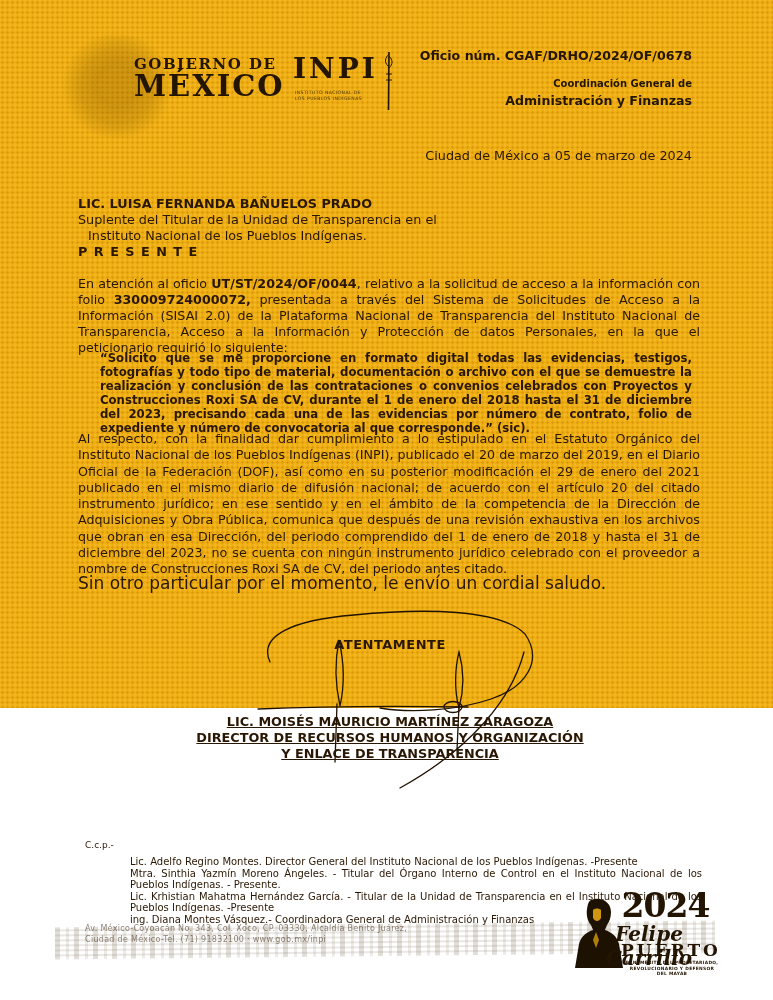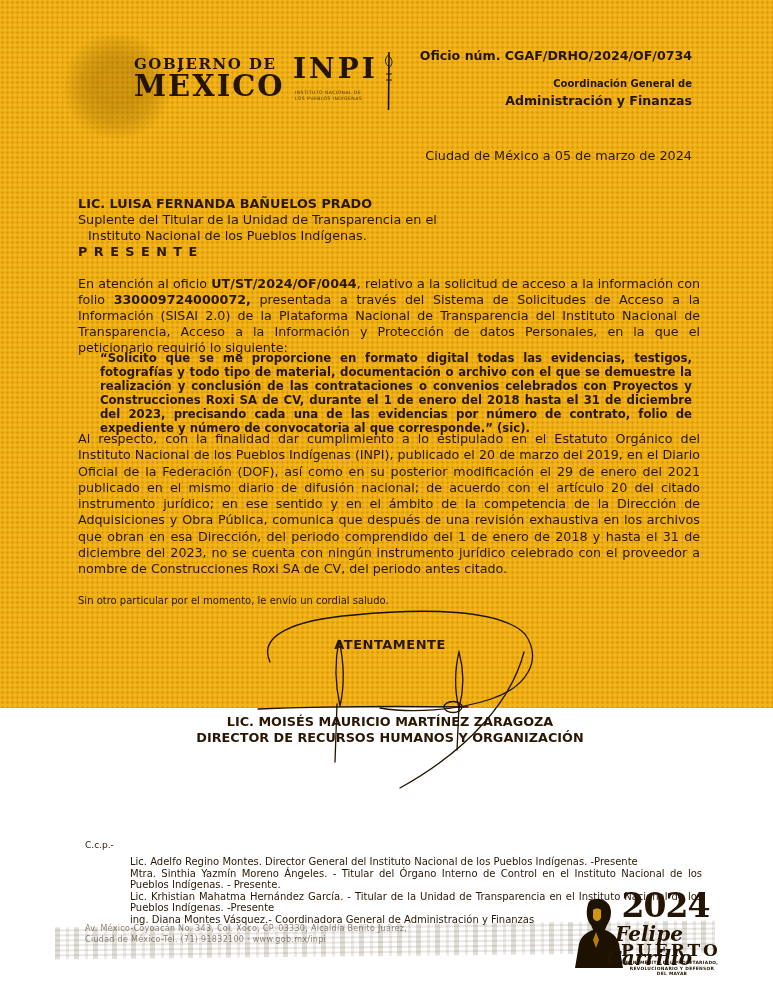--- a/index.html
+++ b/index.html
@@ -51,26 +51,26 @@
   
   .addr-name{left:78px;top:196px;font-size:12.8px;}
   .addr-l1{left:78px;top:212px;font-size:12.8px;}
   .addr-l2{left:88px;top:228px;font-size:12.8px;}
   .addr-pres{left:78px;top:244px;font-size:12.8px;letter-spacing:1px;}
 
   
   .p1{left:78px;top:276px;width:622px;font-size:12.7px;line-height:16px;}
   .quote{left:100px;top:352px;width:592px;font-size:11.7px;line-height:13.9px;}
   .p2{left:78px;top:431px;width:622px;font-size:12.7px;line-height:16.3px;}
-  .closing{left:78px;top:595px;width:622px;font-size:10px;}
+  .closing{left:78px;top:573px;width:622px;font-size:17px;}
 
   
   .atent{left:185px;top:637px;width:410px;font-size:13px;letter-spacing:.5px;}
   .sig-svg{left:240px;top:600px;}
-  .sig-name{left:160px;top:714px;width:460px;font-size:12.8px;line-height:16px;}
+  .sig-name{left:160px;top:714px;width:460px;font-size:12.8px;line-height:16px;text-decoration:underline;}
 
   
   .ccp-label{left:85px;top:840px;font-size:9px;}
   .ccp-list{left:130px;top:856px;width:572px;font-size:10px;line-height:11.6px;}
   .ccp-list div{margin:0;}
 
   
   .addr-foot{left:85px;top:924px;width:420px;font-size:8px;line-height:10.5px;letter-spacing:.3px;opacity:.55;}
   .grunge{
     left:55px;top:924px;width:660px;height:32px;
@@ -103,21 +103,21 @@
   <div class="abs inpi-word serif b">INPI</div>
   <div class="abs inpi-sub">
     <div>INSTITUTO NACIONAL DE</div>
     <div>LOS PUEBLOS INDÍGENAS</div>
   </div>
   <svg class="abs inpi-staff" width="22" height="62" viewBox="0 0 22 62">
     <path d="M11 2 L10.5 60" stroke="#241503" stroke-width="1.6" fill="none"></path>
     <path d="M11 4 C 7 8, 6 12, 10 16 M11 6 C 15 10, 15 14, 11 18 M8 24 L14 24 M8 30 L14 30" stroke="#241503" stroke-width="1" fill="none"></path>
   </svg>
 
-  <div class="abs hdr-oficio right b">Oficio núm. CGAF/DRHO/2024/OF/0734</div>
+  <div class="abs hdr-oficio right b">Oficio núm. CGAF/DRHO/2024/OF/0678</div>
   <div class="abs hdr-coord1 right b">Coordinación General de</div>
   <div class="abs hdr-coord2 right b">Administración y Finanzas</div>
   <div class="abs date-line right">Ciudad de México a 05 de marzo de 2024</div>
 
   <div class="abs addr-name b">LIC. LUISA FERNANDA BAÑUELOS PRADO</div>
   <div class="abs addr-l1">Suplente del Titular de la Unidad de Transparencia en el</div>
   <div class="abs addr-l2">Instituto Nacional de los Pueblos Indígenas.</div>
   <div class="abs addr-pres b">P R E S E N T E</div>
 
   <div class="abs p1 just"><span>En atención al oficio </span><span class="b">UT/ST/2024/OF/0044</span><span>, relativo a la solicitud de acceso a la información con folio </span><span class="b">330009724000072,</span><span> presentada a través del Sistema de Solicitudes de Acceso a la Información (SISAI 2.0) de la Plataforma Nacional de Transparencia del Instituto Nacional de Transparencia, Acceso a la Información y Protección de datos Personales, en la que el peticionario requirió lo siguiente:</span></div>
@@ -139,20 +139,21 @@
       <path d="M 219 52 C 224 70, 224 90, 219 108 C 214 90, 215 68, 219 52 Z"></path>
       <path d="M 219 106 L 217 150"></path>
       <path d="M 18 109 C 90 106, 160 106, 228 107"></path>
       <ellipse cx="213" cy="107" rx="9" ry="5.5"></ellipse>
     </g>
   </svg>
 
   <div class="abs sig-name center b">
     <div>LIC. MOISÉS MAURICIO MARTÍNEZ ZARAGOZA</div>
     <div>DIRECTOR DE RECURSOS HUMANOS Y ORGANIZACIÓN</div>
+    <div>Y ENLACE DE TRANSPARENCIA</div>
   </div>
 
   <div class="abs ccp-label">C.c.p.-</div>
   <div class="abs ccp-list just">
     <div>Lic. Adelfo Regino Montes. Director General del Instituto Nacional de los Pueblos Indígenas. -Presente</div>
     <div>Mtra. Sinthia Yazmín Moreno Ángeles. - Titular del Órgano Interno de Control en el Instituto Nacional de los Pueblos Indígenas. - Presente.</div>
     <div>Lic. Krhistian Mahatma Hernández García. - Titular de la Unidad de Transparencia en el Instituto Nacional de los Pueblos Indígenas. -Presente</div>
     <div>ing. Diana Montes Vásquez.- Coordinadora General de Administración y Finanzas</div>
   </div>
 

